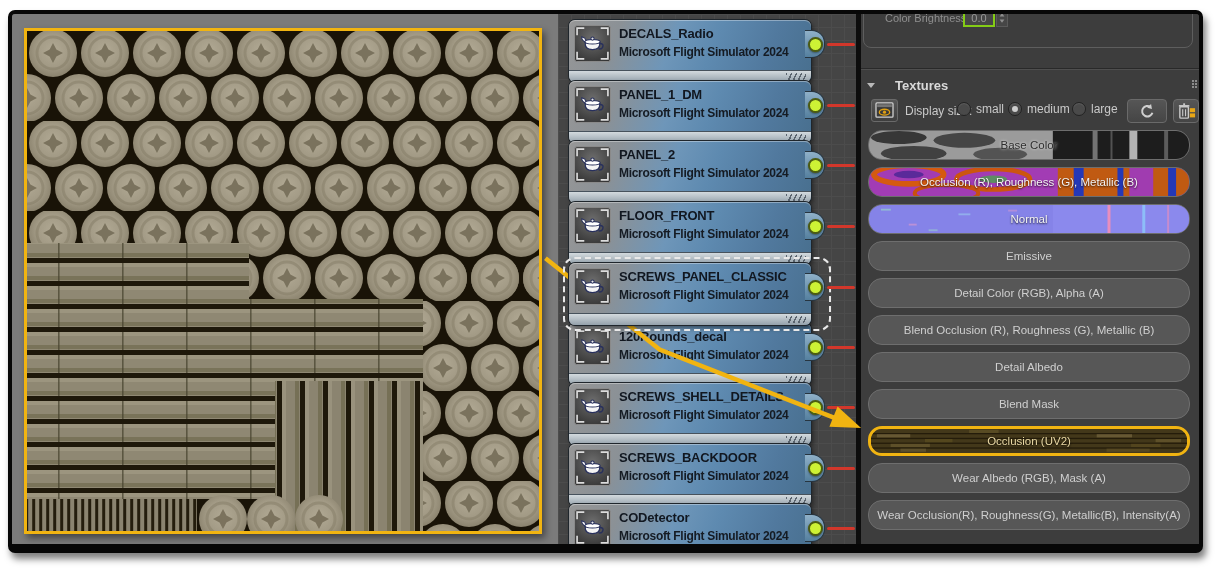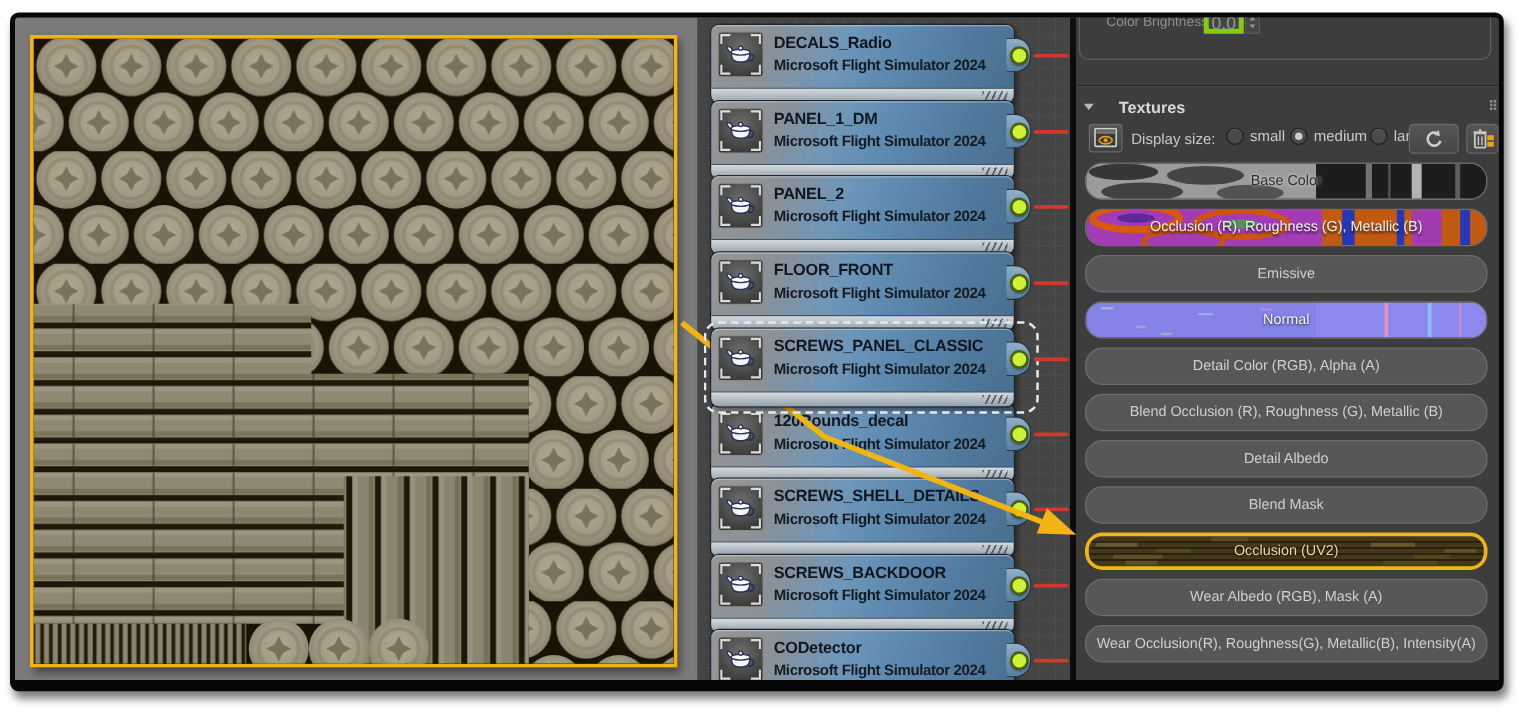--- a/index.html
+++ b/index.html
@@ -76,21 +76,21 @@
 
   
   .divider { position:absolute; left:844px; top:0; width:5px; height:100%; background:#0d0d0d; }
 
   
   .side-panel { position:absolute; left:849px; top:0; right:0; bottom:0; background:#3d3d3d; }
   .prop-group { position:absolute; left:2px; top:-16px; width:330px; height:50px; border:1px solid #5e5e5e; border-radius:8px; }
   .prop-label { position:absolute; left:21px; top:13px; font-size:11px; color:#8f8f8f; white-space:nowrap; }
   .prop-value {
     position:absolute; left:99px; top:10px; width:32px; height:18px;
-    background:#464646; border:4px solid #84cc16; color:#9a9a9a; font-size:14px;
+    background:#464646; border:2px solid #84cc16; color:#9a9a9a; font-size:11px;
     display:flex; align-items:center; justify-content:center;
   }
   .prop-spin {
     position:absolute; left:132px; top:10px; width:12px; height:18px;
     background:#464646; border:1px solid #5a5a5a; display:flex; align-items:center; justify-content:center;
   }
   .prop-spin svg { width:8px; height:14px; }
   .panel-sep { position:absolute; left:0; top:54px; width:100%; height:2px; background:#292929; border-bottom:1px solid #4f4f4f; }
   .rollout-header { position:absolute; left:6px; top:63px; height:16px; display:flex; align-items:center; gap:20px; }
   .tri-down { width:0; height:0; border-left:4px solid transparent; border-right:4px solid transparent; border-top:5px solid #b9b9b9; }
@@ -99,21 +99,21 @@
     box-shadow:0 3px #8d8d8d, 0 6px #8d8d8d, 3px 0 #8d8d8d, 3px 3px #8d8d8d, 3px 6px #8d8d8d; }
 
   .tex-toolbar { position:absolute; left:0; top:85px; width:100%; height:26px; }
   .disp-btn {
     position:absolute; left:10px; top:0; width:27px; height:23px;
     background:linear-gradient(#585858, #3e3e3e); border:1px solid #6a6a6a; border-radius:3px;
     display:flex; align-items:center; justify-content:center;
   }
   .disp-btn svg { width:19px; height:17px; }
   .disp-label { position:absolute; left:44px; top:5px; font-size:12px; color:#c9c9c9; }
-  .radio-opt { position:absolute; top:3px; display:flex; gap:5px;margin-left:24px; }
+  .radio-opt { position:absolute; top:3px; display:flex; gap:5px; }
   .radio-opt.small  { left:96px; }
   .radio-opt.medium { left:147px; }
   .radio-opt.large  { left:211px; }
   .radio {
     width:14px; height:14px; border-radius:50%; background:#4a4a4a;
     border:1px solid #222; box-shadow:inset 0 1px 1px #5e5e5e; position:relative; flex:none;
   }
   .radio.sel::after { content:''; position:absolute; left:3px; top:3px; width:6px; height:6px; border-radius:50%; background:#cdcdcd; }
   .opt-label { font-size:12px; color:#c9c9c9; }
   .refresh-btn, .trash-btn {
@@ -468,38 +468,38 @@
             <ellipse cx="125" cy="12" rx="14" ry="4" fill="#40b040" opacity="0.7"></ellipse>
             <rect x="190" width="132" height="30" fill="#c05a12"></rect>
             <rect x="206" width="10" height="30" fill="#2438b8"></rect>
             <rect x="250" width="6" height="30" fill="#2438b8"></rect>
             <rect x="262" width="24" height="30" fill="#a03cb0"></rect>
             <rect x="301" width="8" height="30" fill="#2438b8"></rect>
           </svg>
           <span>Occlusion (R), Roughness (G), Metallic (B)</span>
         </div>
 
-        <div class="row">
-          <span>Emissive</span>
-        </div>
-
         <div class="row t-normal">
           <svg class="thumb" viewBox="0 0 322 30" preserveAspectRatio="none">
             <rect width="322" height="30" fill="#8583e8"></rect>
             <rect x="185" width="137" height="30" fill="#8f8df0" opacity="0.6"></rect>
             <rect x="12" y="4" width="10" height="2" fill="#a0f0c0" opacity="0.5"></rect>
             <rect x="40" y="20" width="8" height="2" fill="#f0a0c8" opacity="0.5"></rect>
             <rect x="90" y="9" width="12" height="2" fill="#a0d8f0" opacity="0.5"></rect>
             <rect x="60" y="26" width="9" height="2" fill="#a0f0c0" opacity="0.4"></rect>
             <rect x="140" y="5" width="9" height="2" fill="#f0a0c8" opacity="0.4"></rect>
             <rect x="240" width="3" height="30" fill="#ff90b0" opacity="0.8"></rect>
             <rect x="275" width="3" height="30" fill="#90e0ff" opacity="0.6"></rect>
             <rect x="300" width="2" height="30" fill="#ff90b0" opacity="0.5"></rect>
           </svg>
           <span>Normal</span>
+        </div>
+
+        <div class="row">
+          <span>Emissive</span>
         </div>
 
         <div class="row">
           <span>Detail Color (RGB), Alpha (A)</span>
         </div>
 
         <div class="row">
           <span>Blend Occlusion (R), Roughness (G), Metallic (B)</span>
         </div>
 

